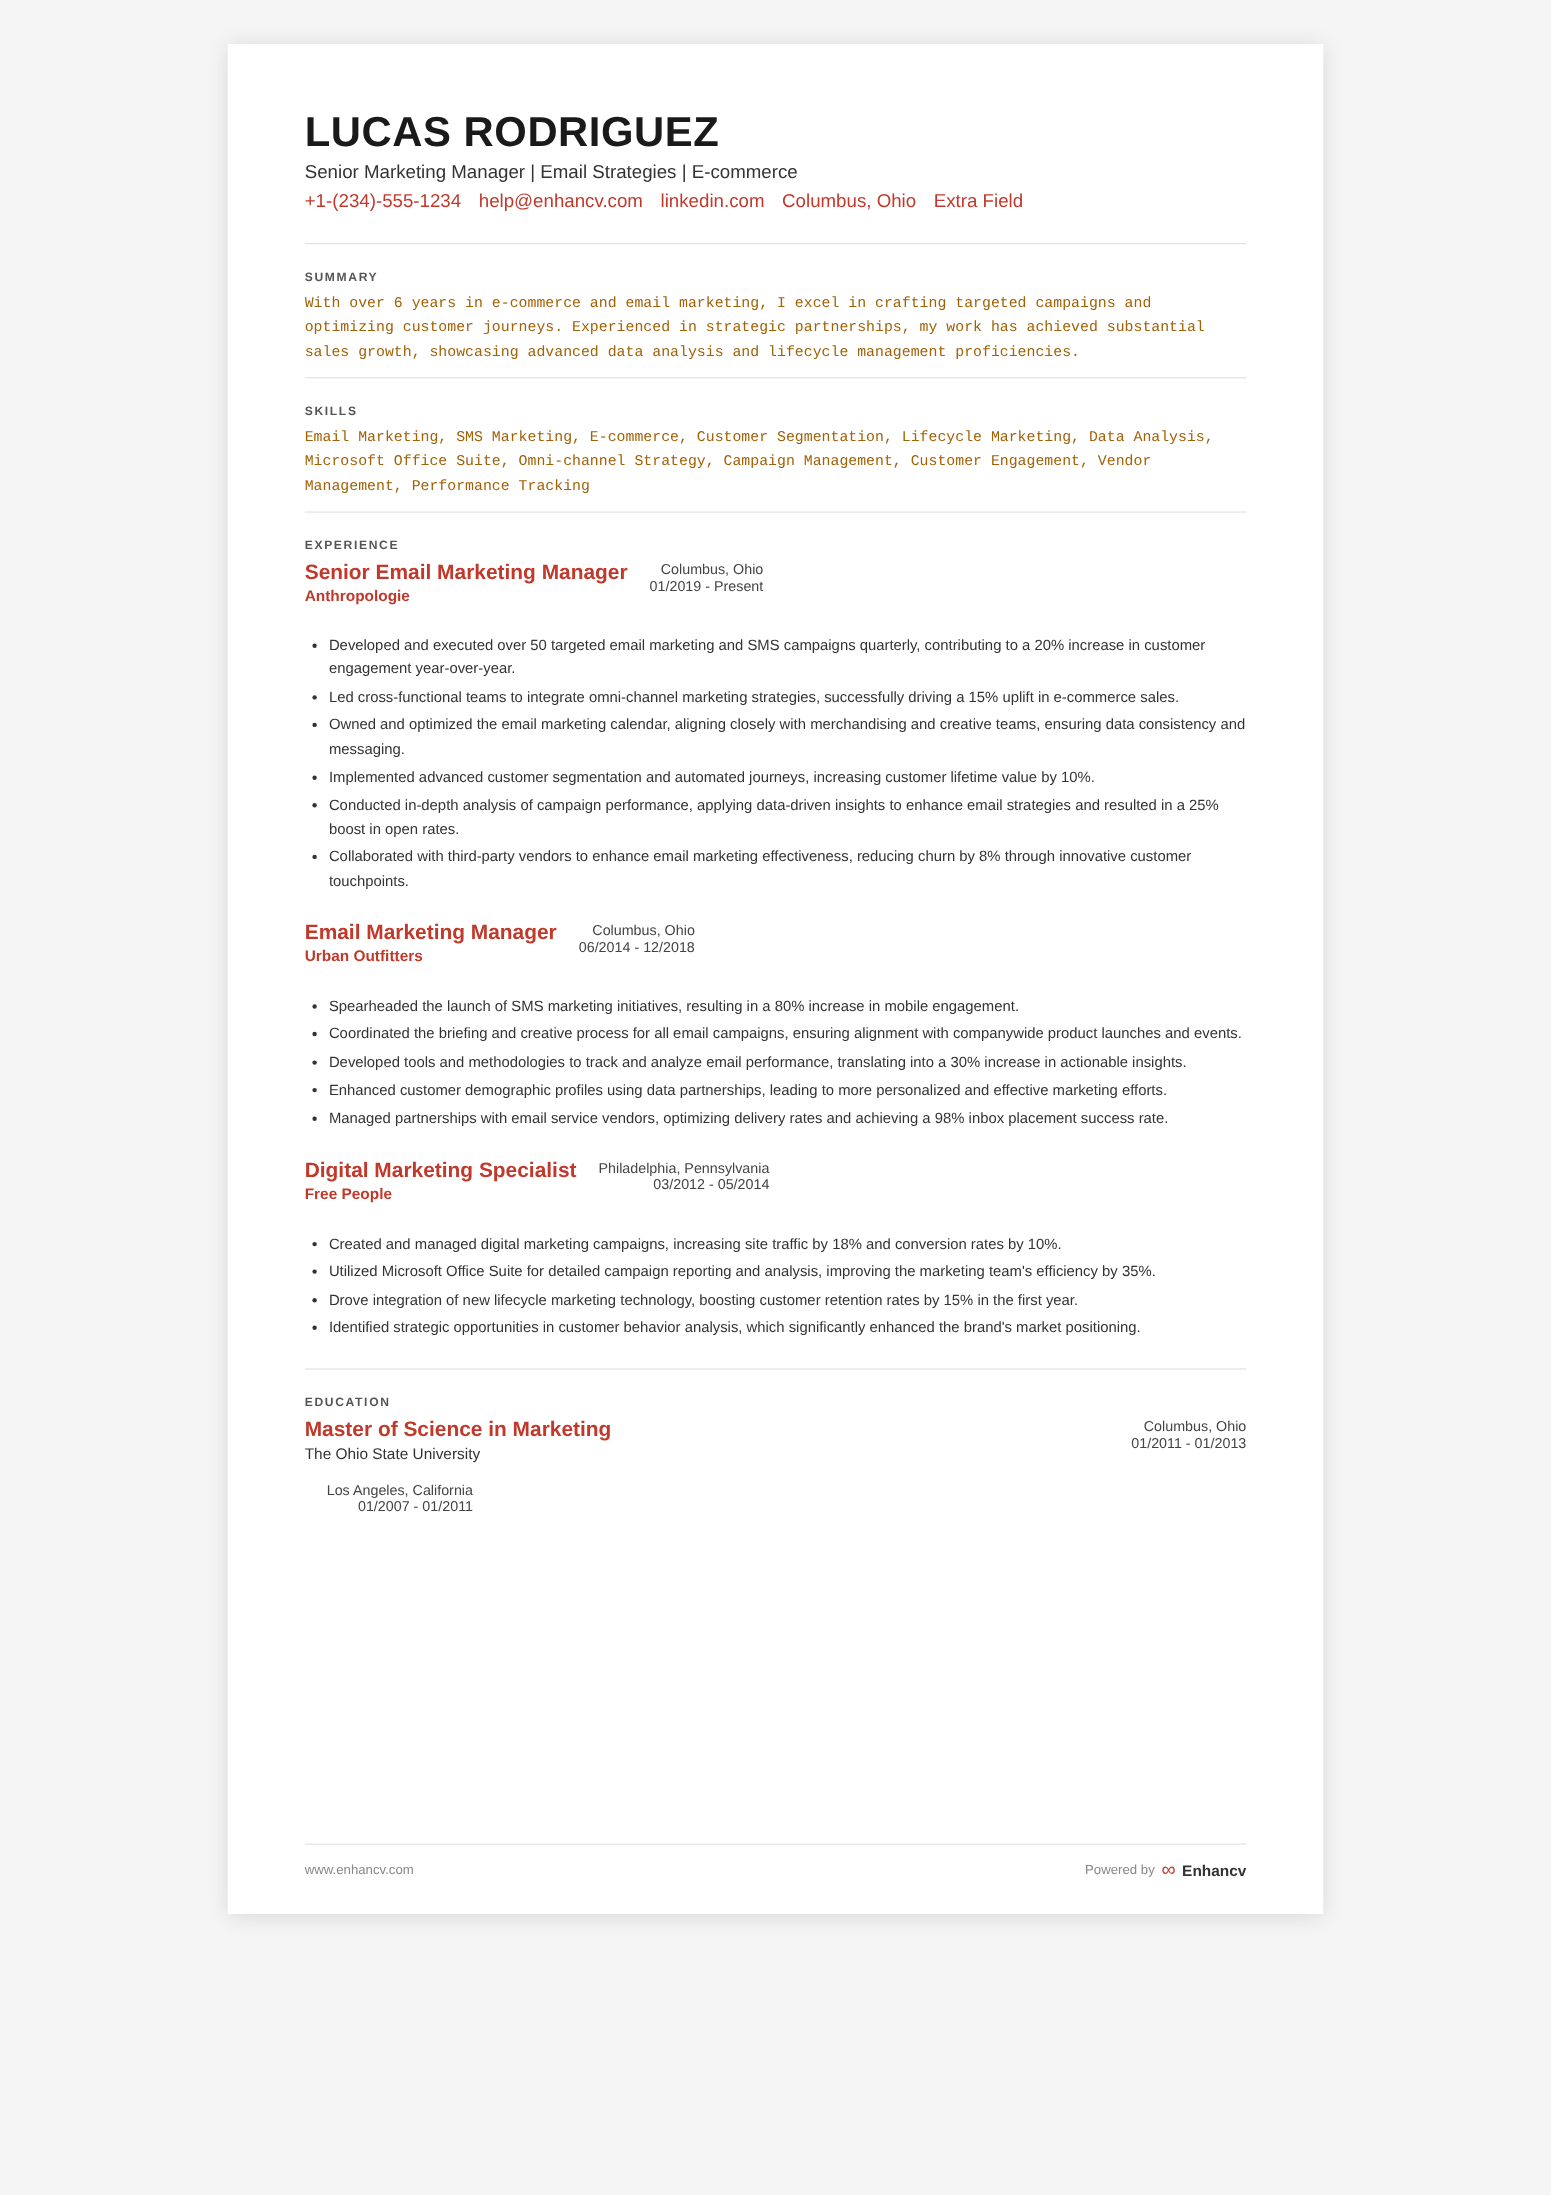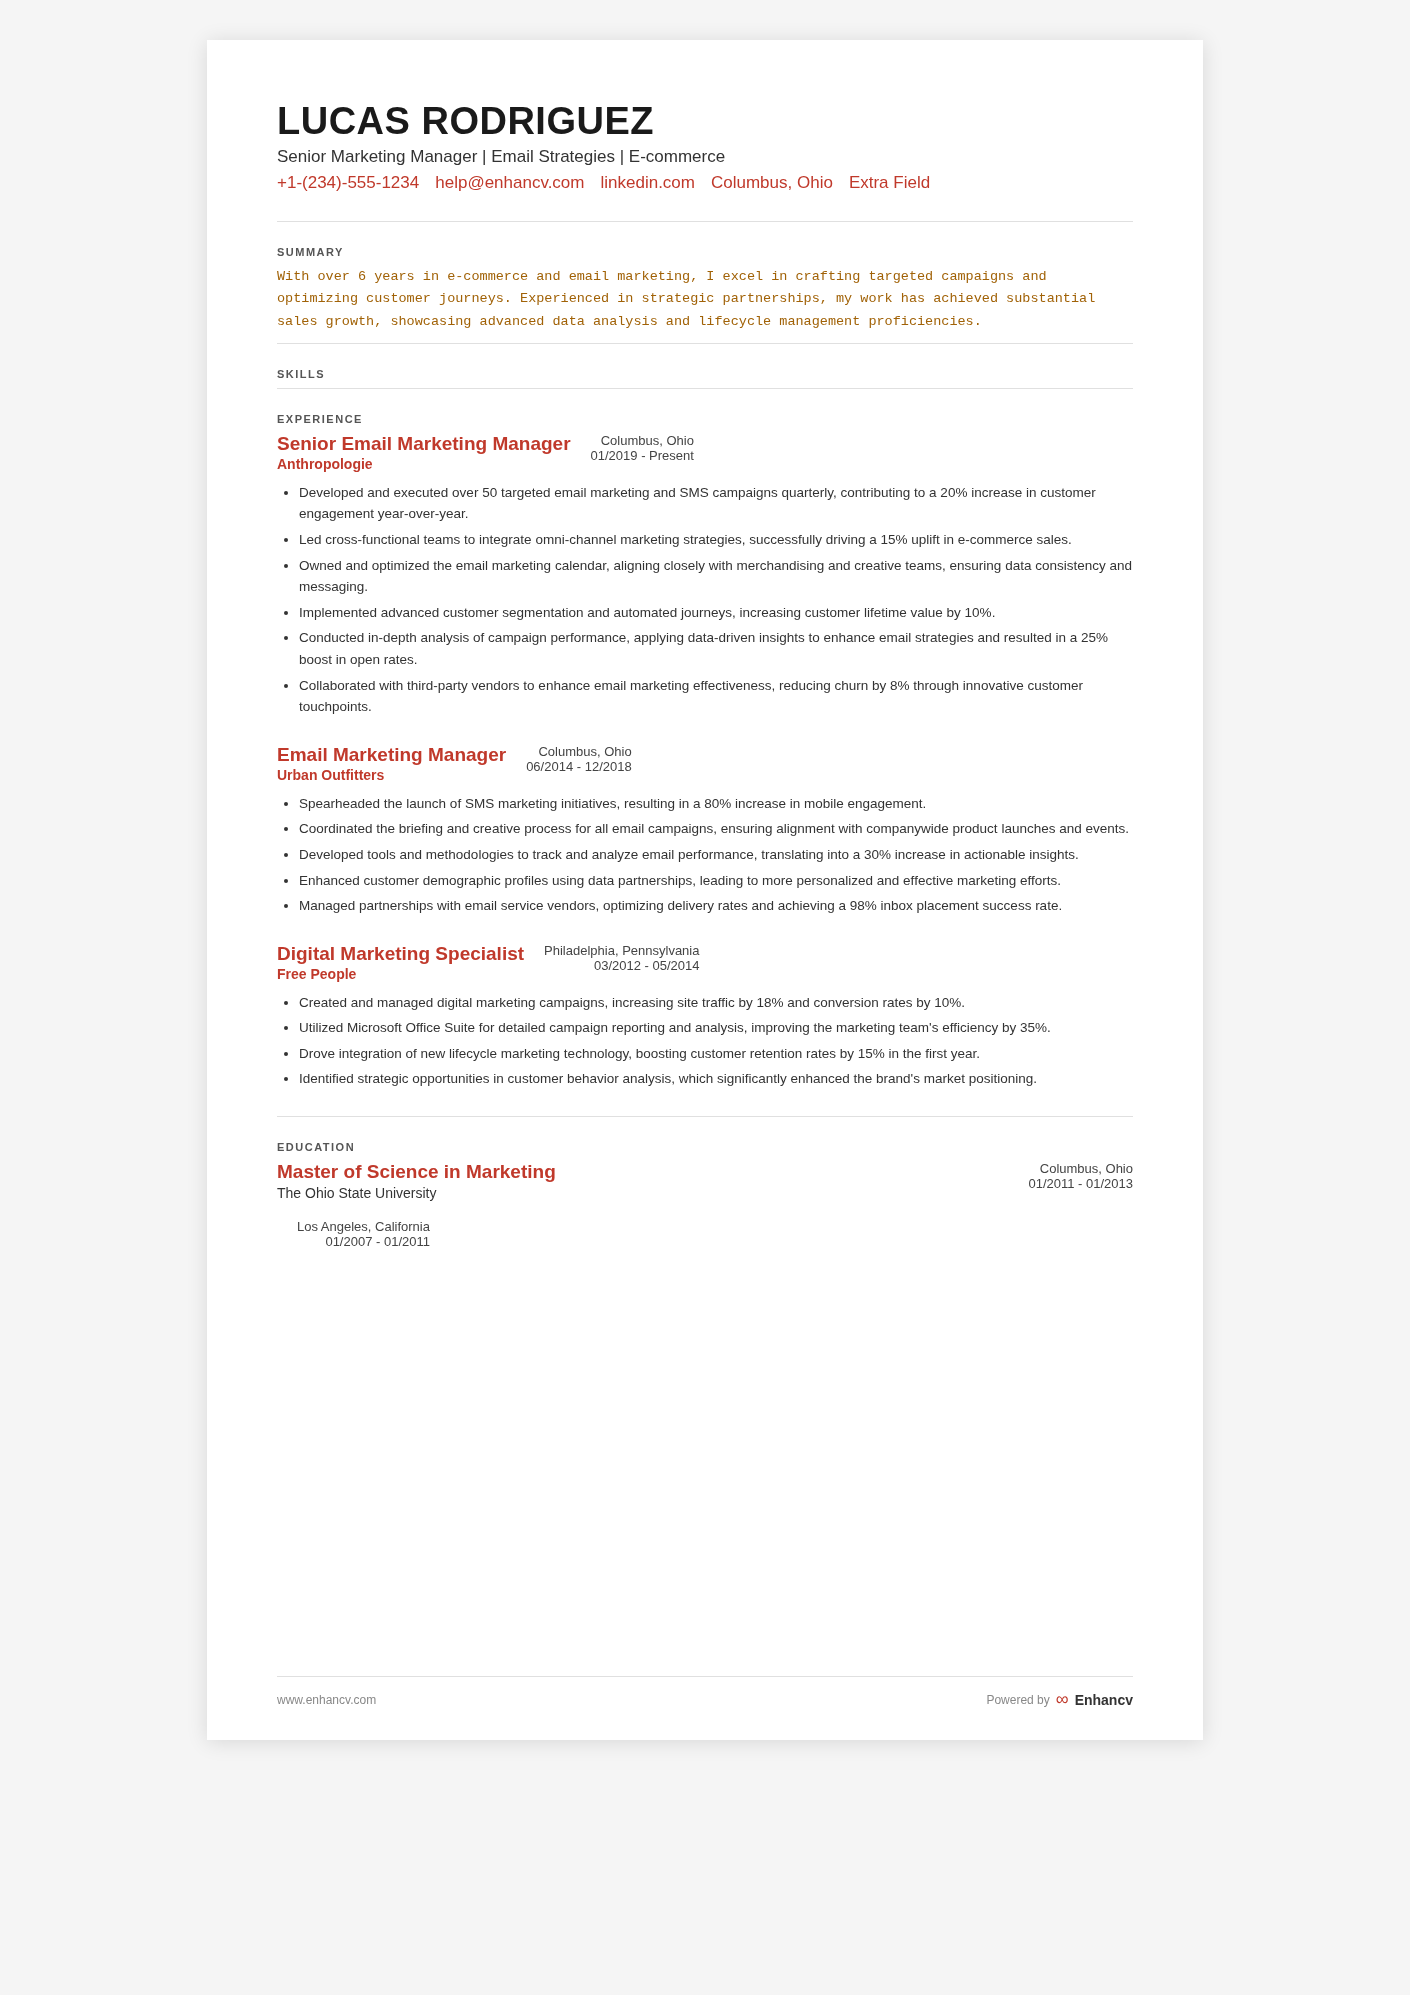--- a/index.html
+++ b/index.html
@@ -99,21 +99,21 @@
       color: #444;
       font-size: 13px;
     }
     .exp-meta .dates {
       color: #444;
       font-size: 13px;
     }
     .bullets {
       list-style: disc;
       padding-left: 22px;
-      margin-top: 4px;
+      margin-top: 21px;
     }
     .bullets li {
       font-size: 13.5px;
       color: #333;
       line-height: 1.6;
       font-family: Arial, sans-serif;
       margin-bottom: 4px;
     }
     .edu-block {
       display: flex;
@@ -194,20 +194,21 @@
   </div>
 
   <hr class="divider">
 
   <div class="section-label">SUMMARY</div>
   <div class="section-text">With over 6 years in e-commerce and email marketing, I excel in crafting targeted campaigns and optimizing customer journeys. Experienced in strategic partnerships, my work has achieved substantial sales growth, showcasing advanced data analysis and lifecycle management proficiencies.</div>
 
   <hr class="divider">
 
   <div class="section-label">SKILLS</div>
+  <div class="section-text">Email Marketing, SMS Marketing, E-commerce, Customer Segmentation, Lifecycle Marketing, Data Analysis, Microsoft Office Suite, Omni-channel Strategy, Campaign Management, Customer Engagement, Vendor Management, Performance Tracking</div>
 
   <hr class="divider">
 
   <div class="section-label">EXPERIENCE</div>
 
   <div class="exp-block">
     <div class="exp-header">
       <div>
         <div class="exp-title">Senior Email Marketing Manager</div>
         <div class="exp-company">Anthropologie</div>

